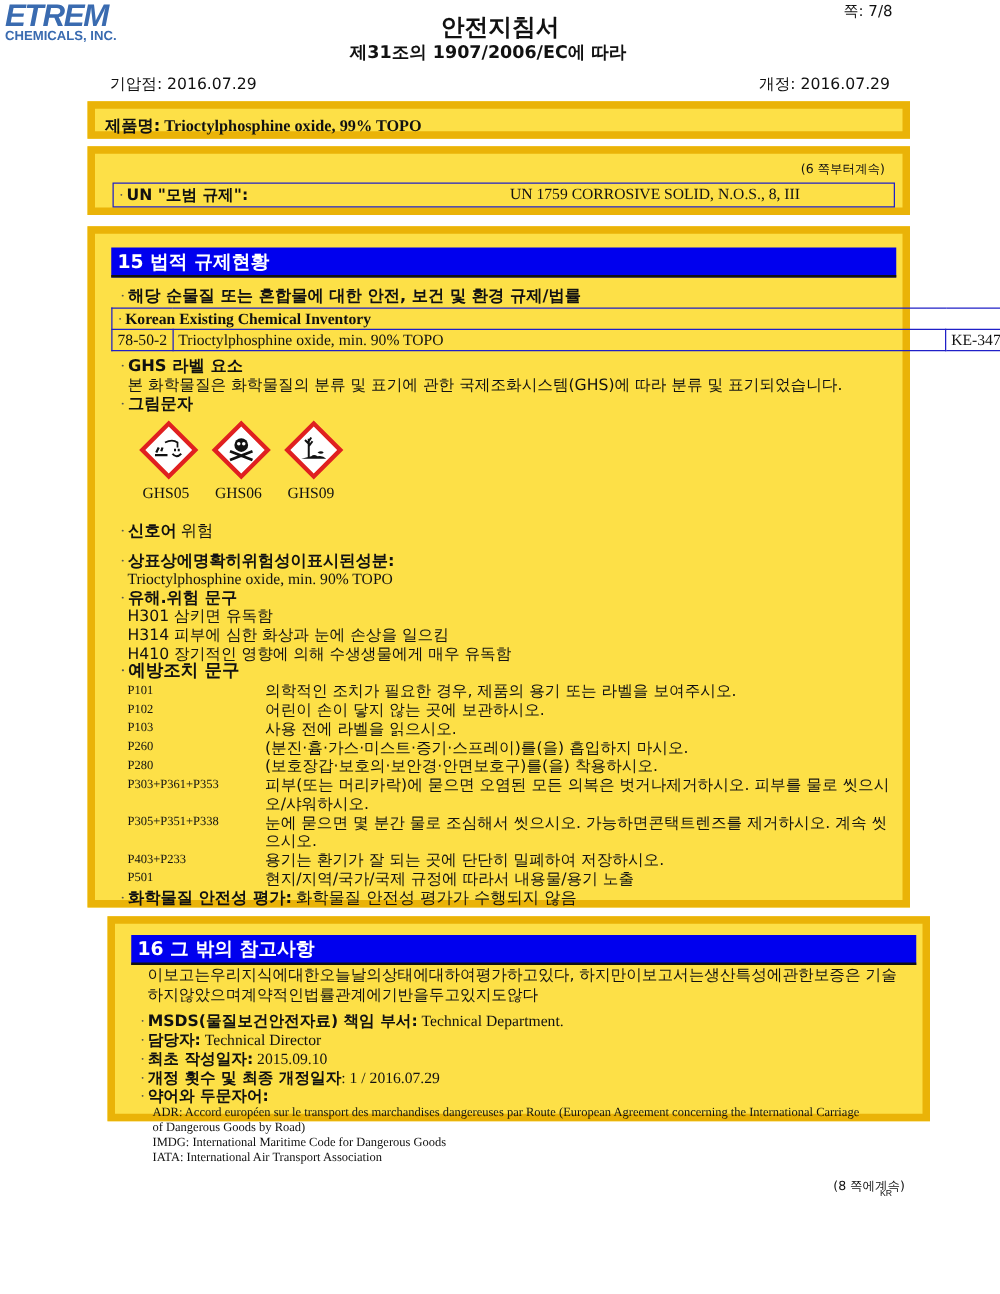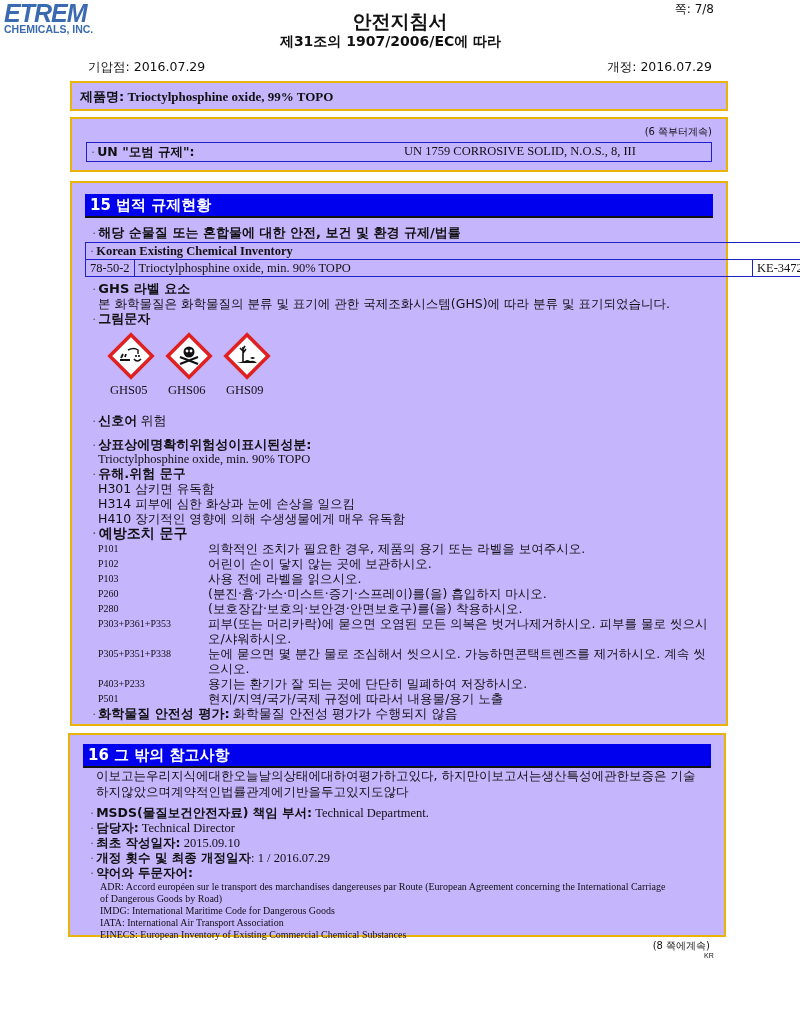--- a/index.html
+++ b/index.html
@@ -11,21 +11,21 @@
     
     .logo { left: 4px; top: 2px; width: 120px; height: 32px; }
     .logo-mark { position: absolute; left: 0; top: 0; font-family: "Liberation Sans", sans-serif; font-weight: bold; font-style: italic; font-size: 25px; color: #3a6bb0; letter-spacing: -1px; line-height: 22px; }
     .logo-sub { position: absolute; left: 0; top: 21px; font-family: "Liberation Sans", sans-serif; font-weight: bold; font-size: 10.5px; color: #3a6bb0; white-space: nowrap; text-align: right; }
     .title { left: 0; width: 800px; top: 9px; text-align: center; font-size: 19px; font-weight: bold; }
     .subtitle { left: 0; width: 768px; top: 33px; text-align: center; font-size: 14px; font-weight: bold; padding-left: 13px; }
     .pageno { right: 86px; top: 1px; font-size: 12px; }
     .date-l { left: 88px; top: 59px; font-size: 12.5px; }
     .date-r { right: 88px; top: 59px; font-size: 12.5px; }
 
-    .box { position: absolute; border: 2px solid #eab308; background: #c4b5fd; }
+    .box { position: absolute; border: 6px solid #eab308; background: #fde047; }
     .inner-box { position: absolute; border: 1.5px solid #2020c8; }
 
     .sec-head { position: absolute; background: #0000ee; color: #fff; font-weight: bold; font-size: 15px; padding-left: 5px; line-height: 22px; border-bottom: 2px solid #111; }
     .line { position: absolute; white-space: nowrap; font-size: 12.5px; line-height: 15px; }
     .bold { font-weight: bold; }
     .dot { font-weight: normal; color: #555; margin-right: 2px; }
     .small { font-size: 10px; line-height: 12px; }
 
     table.inv { position: absolute; border-collapse: collapse; font-size: 12.5px; }
     table.inv td { border: 1.5px solid #2020c8; padding: 0 4px; line-height: 16px; white-space: nowrap; }
@@ -158,21 +158,21 @@
   <div class="ptext kr" style="left:136px; top:493px;">용기는 환기가 잘 되는 곳에 단단히 밀폐하여 저장하시오.</div>
   <div class="pcode" style="left:26px; top:508px;">P501</div>
   <div class="ptext kr" style="left:136px; top:508px;">현지/지역/국가/국제 규정에 따라서 내용물/용기 노출</div>
 
   <div class="line" style="left:20px; top:523px; font-size:13px;">
     <span class="dot">·</span><span class="bold kr">화학물질 안전성 평가:</span>
     <span class="kr">화학물질 안전성 평가가 수행되지 않음</span>
   </div>
 </div>
 
-<div class="box" style="left:68px; top:733px; width:658px; height:204px;">
+<div class="box" style="left:86px; top:733px; width:658px; height:164px;">
   <div class="sec-head kr" style="left:13px; top:9px; width:628px;">16 그 밖의 참고사항</div>
   <div class="kr" style="position:absolute; left:26px; top:33px; width:610px; font-size:12.5px; line-height:16px;">이보고는우리지식에대한오늘날의상태에대하여평가하고있다, 하지만이보고서는생산특성에관한보증은 기술하지않았으며계약적인법률관계에기반을두고있지도않다</div>
 
   <div class="line" style="left:20px; top:70px;">
     <span class="dot">·</span><span class="bold kr">MSDS(물질보건안전자료) 책임 부서:</span>
     <span>Technical Department.</span>
   </div>
   <div class="line" style="left:20px; top:85px;">
     <span class="dot">·</span><span class="bold kr">담당자:</span>
     <span>Technical Director</span>
@@ -185,17 +185,16 @@
     <span class="dot">·</span><span class="bold kr">개정 횟수 및 최종 개정일자</span><span>: 1 / 2016.07.29</span>
   </div>
   <div class="line" style="left:20px; top:130px;">
     <span class="dot">·</span><span class="bold kr">약어와 두문자어:</span>
   </div>
 
   <div class="line small" style="left:30px; top:146px;">ADR: Accord européen sur le transport des marchandises dangereuses par Route (European Agreement concerning the International Carriage</div>
   <div class="line small" style="left:30px; top:158px;">of Dangerous Goods by Road)</div>
   <div class="line small" style="left:30px; top:170px;">IMDG: International Maritime Code for Dangerous Goods</div>
   <div class="line small" style="left:30px; top:182px;">IATA: International Air Transport Association</div>
-  <div class="line small" style="left:30px; top:194px;">EINECS: European Inventory of Existing Commercial Chemical Substances</div>
 
   <div class="line small kr" style="right:14px; top:205px;">(8 쪽에계속)</div>
 </div>
 <div class="kr-tag" style="left:702px; top:952px;">KR</div>
 
 </body></html>

